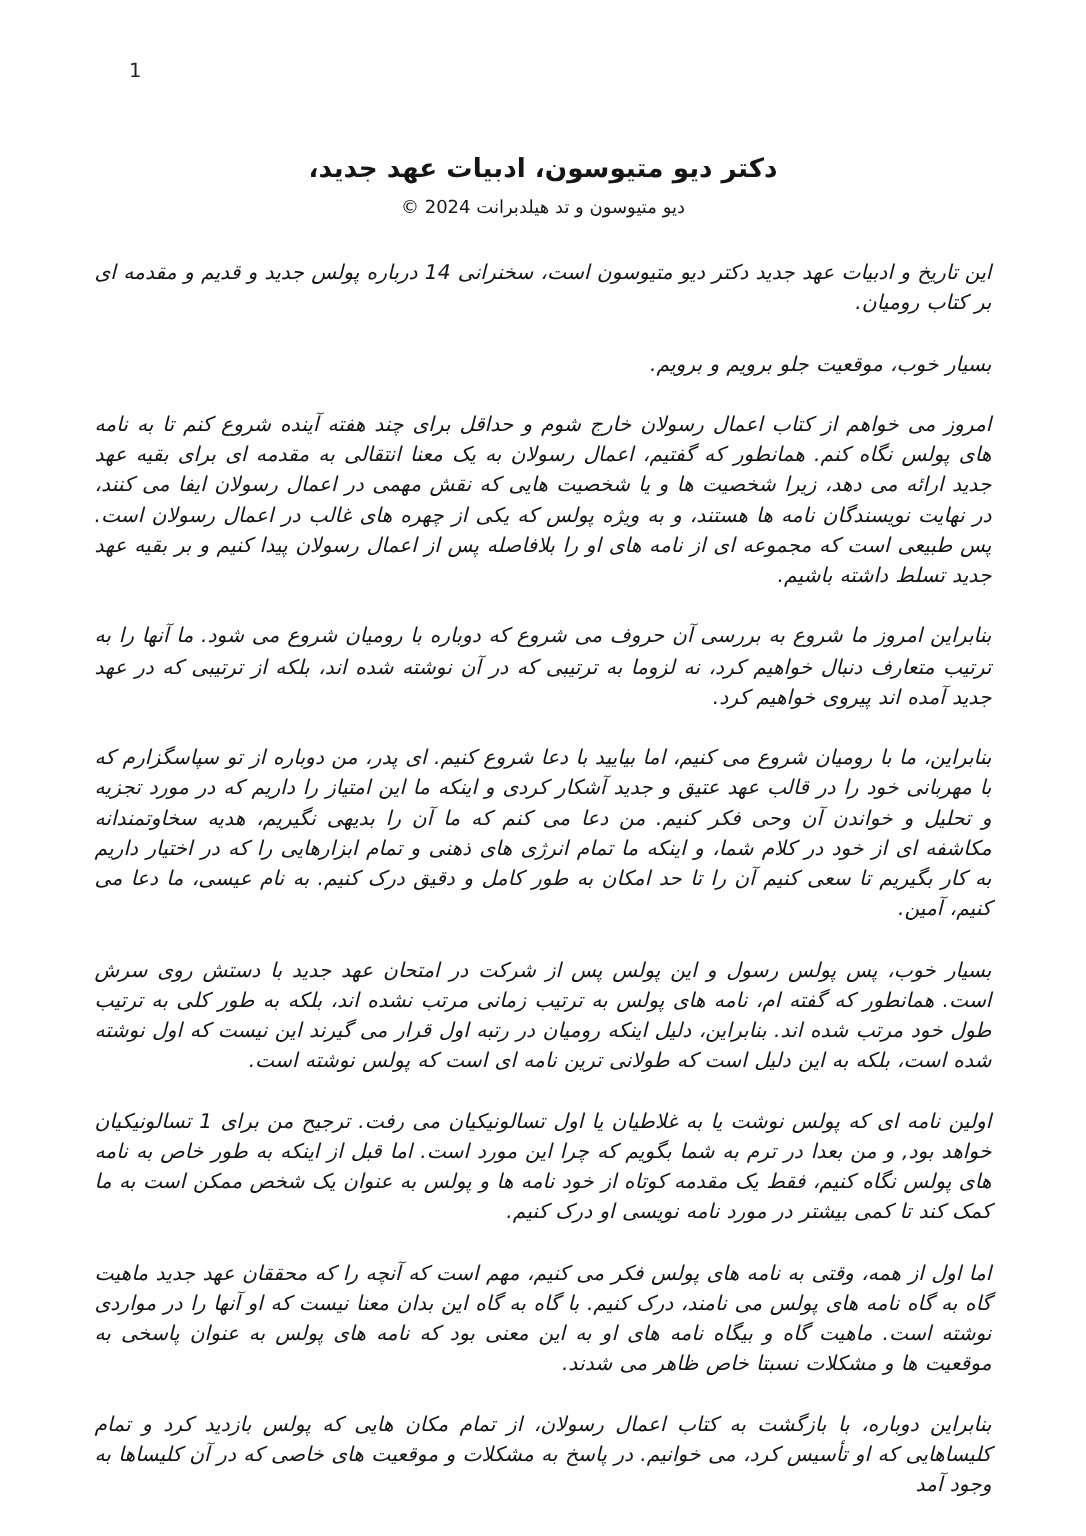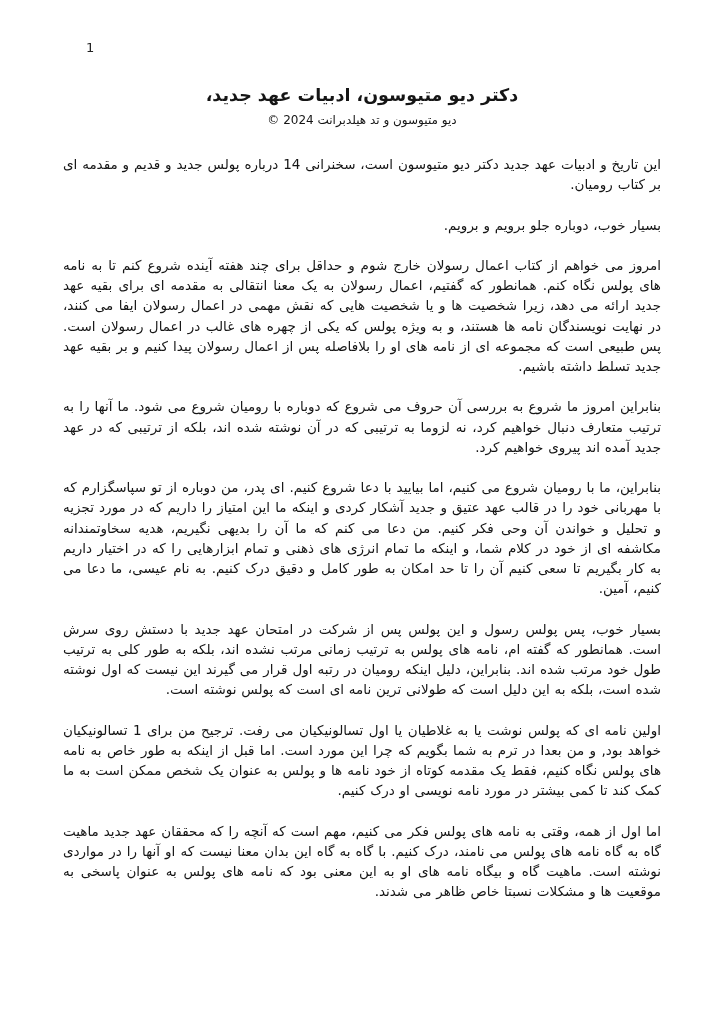--- a/index.html
+++ b/index.html
@@ -26,35 +26,36 @@
     position: absolute;
     top: 40px;
     left: 86px;
     font-size: 13px;
     color: #222222;
   }
   .doc {
     direction: rtl;
   }
   .title-block {
-    margin-top: 46px;
+    margin-top: 64px;
     text-align: center;
     font-weight: bold;
     font-size: 17.5px;
     line-height: 1.55;
   }
   .copyright-line {
     direction: ltr;
     text-align: center;
     font-size: 12px;
     font-weight: normal;
     margin-top: 4px;
   }
   .paragraphs {
     margin-top: 27px;
+    font-style: italic;
   }
   p.para {
     direction: rtl;
     text-align: justify;
     font-size: 13.5px;
     line-height: 1.5;
     margin: 0 0 20px 0;
     word-spacing: 0.5px;
   }
 </style>
@@ -68,23 +69,24 @@
   <div class="doc">
 
     <div class="title-block">
       <div>دکتر دیو متیوسون، ادبیات عهد جدید،</div>
     </div>
 
     <div class="copyright-line">© 2024 دیو متیوسون و تد هیلدبرانت</div>
 
     <div class="paragraphs">
       <p class="para">این تاریخ و ادبیات عهد جدید دکتر دیو متیوسون است، سخنرانی 14 درباره پولس جدید و قدیم و مقدمه ای بر کتاب رومیان.</p>
-      <p class="para">بسیار خوب، دوباره جلو برویم و برویم.</p>
+      <p class="para">بسیار خوب، موقعیت جلو برویم و برویم.</p>
       <p class="para">امروز می خواهم از کتاب اعمال رسولان خارج شوم و حداقل برای چند هفته آینده شروع کنم تا به نامه های پولس نگاه کنم. همانطور که گفتیم، اعمال رسولان به یک معنا انتقالی به مقدمه ای برای بقیه عهد جدید ارائه می دهد، زیرا شخصیت ها و یا شخصیت هایی که نقش مهمی در اعمال رسولان ایفا می کنند، در نهایت نویسندگان نامه ها هستند، و به ویژه پولس که یکی از چهره های غالب در اعمال رسولان است. پس طبیعی است که مجموعه ای از نامه های او را بلافاصله پس از اعمال رسولان پیدا کنیم و بر بقیه عهد جدید تسلط داشته باشیم.</p>
       <p class="para">بنابراین امروز ما شروع به بررسی آن حروف می شروع که دوباره با رومیان شروع می شود. ما آنها را به ترتیب متعارف دنبال خواهیم کرد، نه لزوما به ترتیبی که در آن نوشته شده اند، بلکه از ترتیبی که در عهد جدید آمده اند پیروی خواهیم کرد.</p>
       <p class="para">بنابراین، ما با رومیان شروع می کنیم، اما بیایید با دعا شروع کنیم. ای پدر، من دوباره از تو سپاسگزارم که با مهربانی خود را در قالب عهد عتیق و جدید آشکار کردی و اینکه ما این امتیاز را داریم که در مورد تجزیه و تحلیل و خواندن آن وحی فکر کنیم. من دعا می کنم که ما آن را بدیهی نگیریم، هدیه سخاوتمندانه مکاشفه ای از خود در کلام شما، و اینکه ما تمام انرژی های ذهنی و تمام ابزارهایی را که در اختیار داریم به کار بگیریم تا سعی کنیم آن را تا حد امکان به طور کامل و دقیق درک کنیم. به نام عیسی، ما دعا می کنیم، آمین.</p>
       <p class="para">بسیار خوب، پس پولس رسول و این پولس پس از شرکت در امتحان عهد جدید با دستش روی سرش است. همانطور که گفته ام، نامه های پولس به ترتیب زمانی مرتب نشده اند، بلکه به طور کلی به ترتیب طول خود مرتب شده اند. بنابراین، دلیل اینکه رومیان در رتبه اول قرار می گیرند این نیست که اول نوشته شده است، بلکه به این دلیل است که طولانی ترین نامه ای است که پولس نوشته است.</p>
       <p class="para">اولین نامه ای که پولس نوشت یا به غلاطیان یا اول تسالونیکیان می رفت. ترجیح من برای 1 تسالونیکیان خواهد بود, و من بعدا در ترم به شما بگویم که چرا این مورد است. اما قبل از اینکه به طور خاص به نامه های پولس نگاه کنیم، فقط یک مقدمه کوتاه از خود نامه ها و پولس به عنوان یک شخص ممکن است به ما کمک کند تا کمی بیشتر در مورد نامه نویسی او درک کنیم.</p>
       <p class="para">اما اول از همه، وقتی به نامه های پولس فکر می کنیم، مهم است که آنچه را که محققان عهد جدید ماهیت گاه به گاه نامه های پولس می نامند، درک کنیم. با گاه به گاه این بدان معنا نیست که او آنها را در مواردی نوشته است. ماهیت گاه و بیگاه نامه های او به این معنی بود که نامه های پولس به عنوان پاسخی به موقعیت ها و مشکلات نسبتا خاص ظاهر می شدند.</p>
+      <p class="para">بنابراین دوباره، با بازگشت به کتاب اعمال رسولان، از تمام مکان هایی که پولس بازدید کرد و تمام کلیساهایی که او تأسیس کرد، می خوانیم. در پاسخ به مشکلات و موقعیت های خاصی که در آن کلیساها به وجود آمد</p>
     </div>
 
   </div>
 </div>
 
 </body></html>

